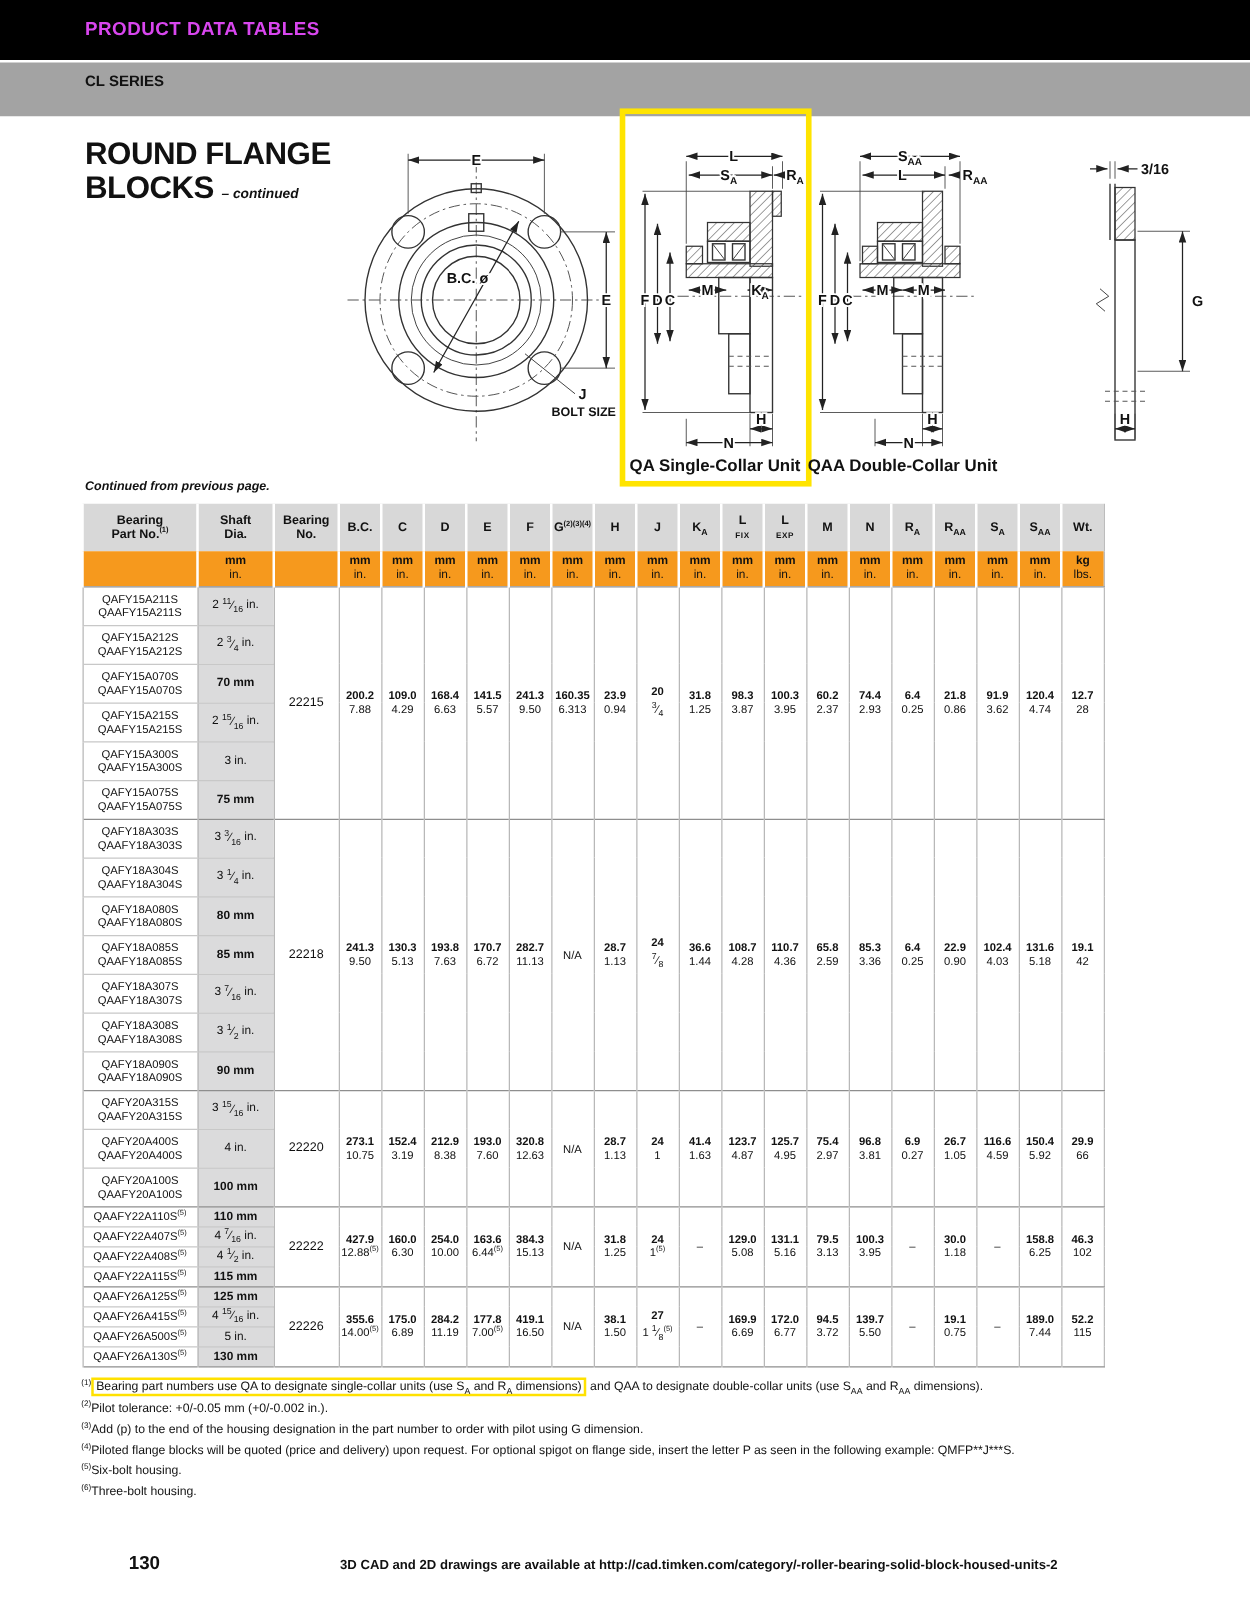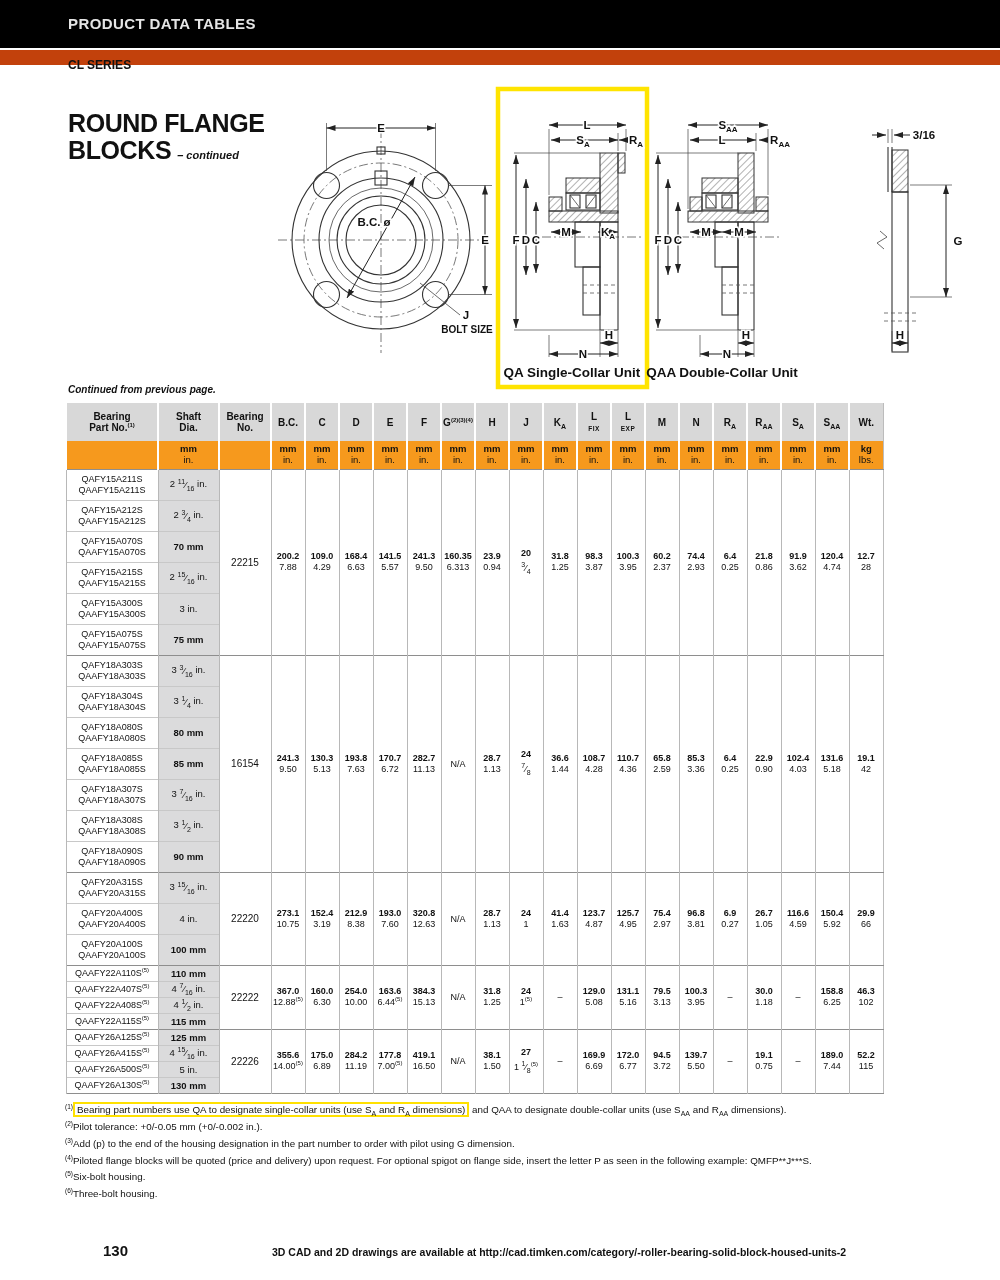--- a/index.html
+++ b/index.html
@@ -1,21 +1,21 @@
 <!DOCTYPE html>
 <html><head>
 <meta charset="utf-8">
 <style>
   *{margin:0;padding:0;box-sizing:border-box}
   html,body{width:1000px}
   body{position:relative;height:1280px;background:#fff;font-family:"Liberation Sans",sans-serif;color:#111;overflow:hidden}
 
   .topbar{position:absolute;left:0;top:0;width:1000px;height:48px;background:#000}
-  .topbar span{position:absolute;left:68px;top:15px;color:#e5e5e5;font-size:15px;font-weight:bold;letter-spacing:.4px}
-  .seriesbar{position:absolute;left:0;top:50px;width:1000px;height:15px;background:#c2410c}
+  .topbar span{position:absolute;left:68px;top:15px;color:#d946ef;font-size:15px;font-weight:bold;letter-spacing:.4px}
+  .seriesbar{position:absolute;left:0;top:50px;width:1000px;height:43px;background:#a3a3a3}
   .seriesbar span{position:absolute;left:68px;top:8px;font-size:12px;font-weight:bold;color:#111}
 
   .title{position:absolute;left:68px;top:110px;font-size:25px;line-height:27px;font-weight:bold;letter-spacing:-.4px}
   .title .cont{font-size:11px;font-style:italic;font-weight:bold;letter-spacing:0;margin-left:6px}
 
   .contnote{position:absolute;left:68px;top:384px;font-size:10px;font-style:italic;font-weight:bold}
 
   .diagram{position:absolute;left:270px;top:85px;width:720px;height:310px}
   .ol{stroke:#333;stroke-width:1.1;fill:none}
   .thin{stroke:#444;stroke-width:.8;fill:none}
@@ -482,21 +482,21 @@
           <td class="pcell">QAFY15A300S<br>QAAFY15A300S</td>
           <td class="scell">3 in.</td>
         </tr>
         <tr class="r2">
           <td class="pcell">QAFY15A075S<br>QAAFY15A075S</td>
           <td class="scell b">75 mm</td>
         </tr>
         <tr class="r2 gs">
           <td class="pcell">QAFY18A303S<br>QAAFY18A303S</td>
           <td class="scell">3 <span class="fr"><sup>3</sup>⁄<sub>16</sub></span> in.</td>
-          <td class="bno" rowspan="7">16154</td>
+          <td class="bno" rowspan="7">22218</td>
           <td class="dimc" rowspan="7">
             <div class="mm">241.3</div>
             <div class="in">9.50</div>
           </td>
           <td class="dimc" rowspan="7">
             <div class="mm">130.3</div>
             <div class="in">5.13</div>
           </td>
           <td class="dimc" rowspan="7">
             <div class="mm">193.8</div>
@@ -668,21 +668,21 @@
         </tr>
         <tr class="r2">
           <td class="pcell">QAFY20A100S<br>QAAFY20A100S</td>
           <td class="scell b">100 mm</td>
         </tr>
         <tr class="r1 gs">
           <td class="pcell">QAAFY22A110S<sup class="fn">(5)</sup></td>
           <td class="scell b">110 mm</td>
           <td class="bno" rowspan="4">22222</td>
           <td class="dimc" rowspan="4">
-            <div class="mm">367.0</div>
+            <div class="mm">427.9</div>
             <div class="in">12.88<sup class="fn">(5)</sup></div>
           </td>
           <td class="dimc" rowspan="4">
             <div class="mm">160.0</div>
             <div class="in">6.30</div>
           </td>
           <td class="dimc" rowspan="4">
             <div class="mm">254.0</div>
             <div class="in">10.00</div>
           </td>

